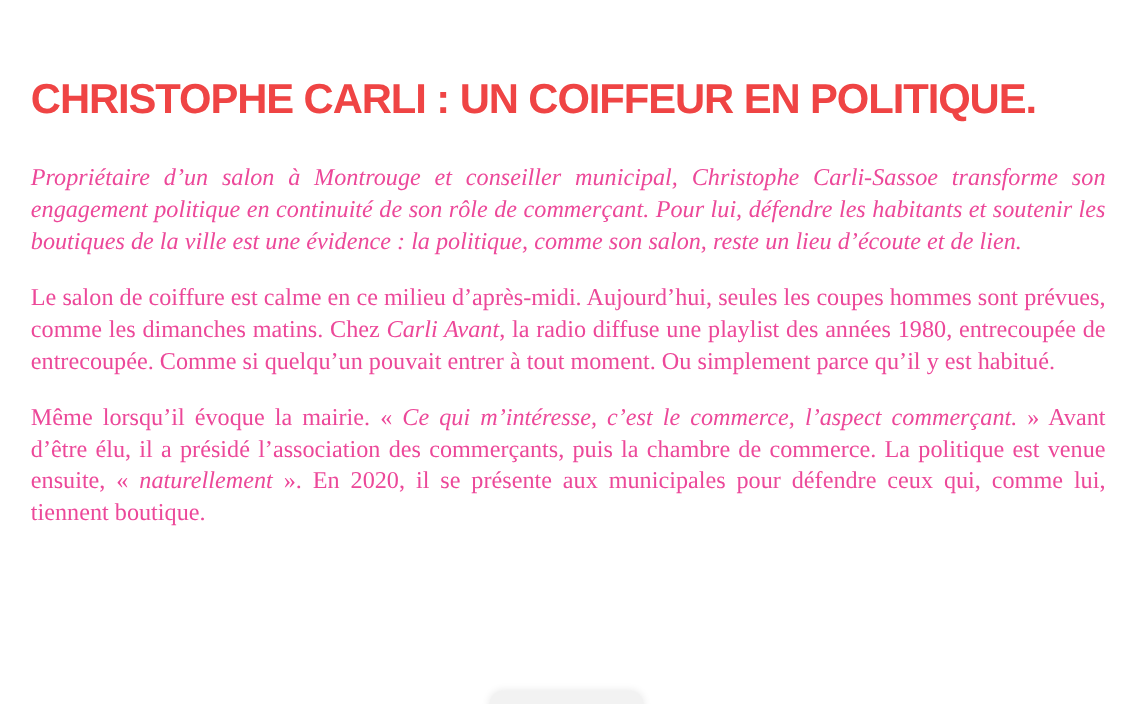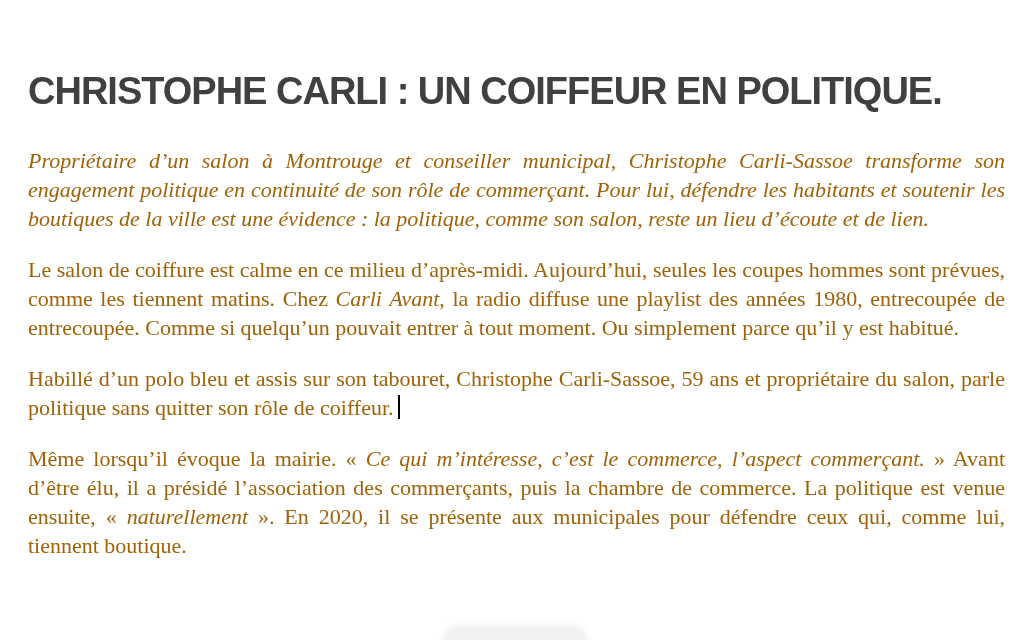--- a/index.html
+++ b/index.html
@@ -23,29 +23,29 @@
   .content {
     padding: 72px 25px 0 28px;
   }
   .article-title {
     margin: 0 0 34px 0;
     font-family: "Liberation Sans", sans-serif;
     font-weight: bold;
     font-size: 38px;
     line-height: 1.05;
     letter-spacing: -1px;
-    color: #404040;
+    color: #ef4444;
     white-space: nowrap;
   }
   .para {
     margin: 0 0 22px 0;
     font-size: 22px;
     line-height: 29px;
     text-align: justify;
-    color: #a16207;
+    color: #ec4899;
   }
   .para.lead { font-style: italic; }
   .it { font-style: italic; }
   .caret {
     display: inline-block;
     width: 2px;
     height: 24px;
     background: #000;
     vertical-align: -4px;
     margin-left: 4px;
@@ -62,19 +62,18 @@
   }
 </style>
 </head>
 <body style="background: rgb(255, 255, 255); color: rgb(0, 0, 0);">
 
 <div class="page">
   <div class="content">
     <h1 class="article-title">CHRISTOPHE CARLI : UN COIFFEUR EN POLITIQUE.</h1>
     <div id="article-body">
         <p class="para lead"><span class="it">Propriétaire d’un salon à Montrouge et conseiller municipal, Christophe Carli-Sassoe transforme son engagement politique en continuité de son rôle de commerçant. Pour lui, défendre les habitants et soutenir les boutiques de la ville est une évidence : la politique, comme son salon, reste un lieu d’écoute et de lien.</span></p>
-        <p class="para"><span>Le salon de coiffure est calme en ce milieu d’après-midi. Aujourd’hui, seules les coupes hommes sont prévues, comme les tiennent matins. Chez </span><span class="it">Carli Avant</span><span>, la radio diffuse une playlist des années 1980, entrecoupée de entrecoupée. Comme si quelqu’un pouvait entrer à tout moment. Ou simplement parce qu’il y est habitué.</span></p>
-        <p class="para"><span>Habillé d’un polo bleu et assis sur son tabouret, Christophe Carli-Sassoe, 59 ans et propriétaire du salon, parle politique sans quitter son rôle de coiffeur.</span><span class="caret"></span></p>
+        <p class="para"><span>Le salon de coiffure est calme en ce milieu d’après-midi. Aujourd’hui, seules les coupes hommes sont prévues, comme les dimanches matins. Chez </span><span class="it">Carli Avant</span><span>, la radio diffuse une playlist des années 1980, entrecoupée de entrecoupée. Comme si quelqu’un pouvait entrer à tout moment. Ou simplement parce qu’il y est habitué.</span></p>
         <p class="para"><span>Même lorsqu’il évoque la mairie. « </span><span class="it">Ce qui m’intéresse, c’est le commerce, l’aspect commerçant.</span><span> » Avant d’être élu, il a présidé l’association des commerçants, puis la chambre de commerce. La politique est venue ensuite, « </span><span class="it">naturellement</span><span> ». En 2020, il se présente aux municipales pour défendre ceux qui, comme lui, tiennent boutique.</span></p>
       </div>
   </div>
   <div class="bottom-pill" style="background: rgb(242, 242, 242);"></div>
 </div>
 
 </body></html>

